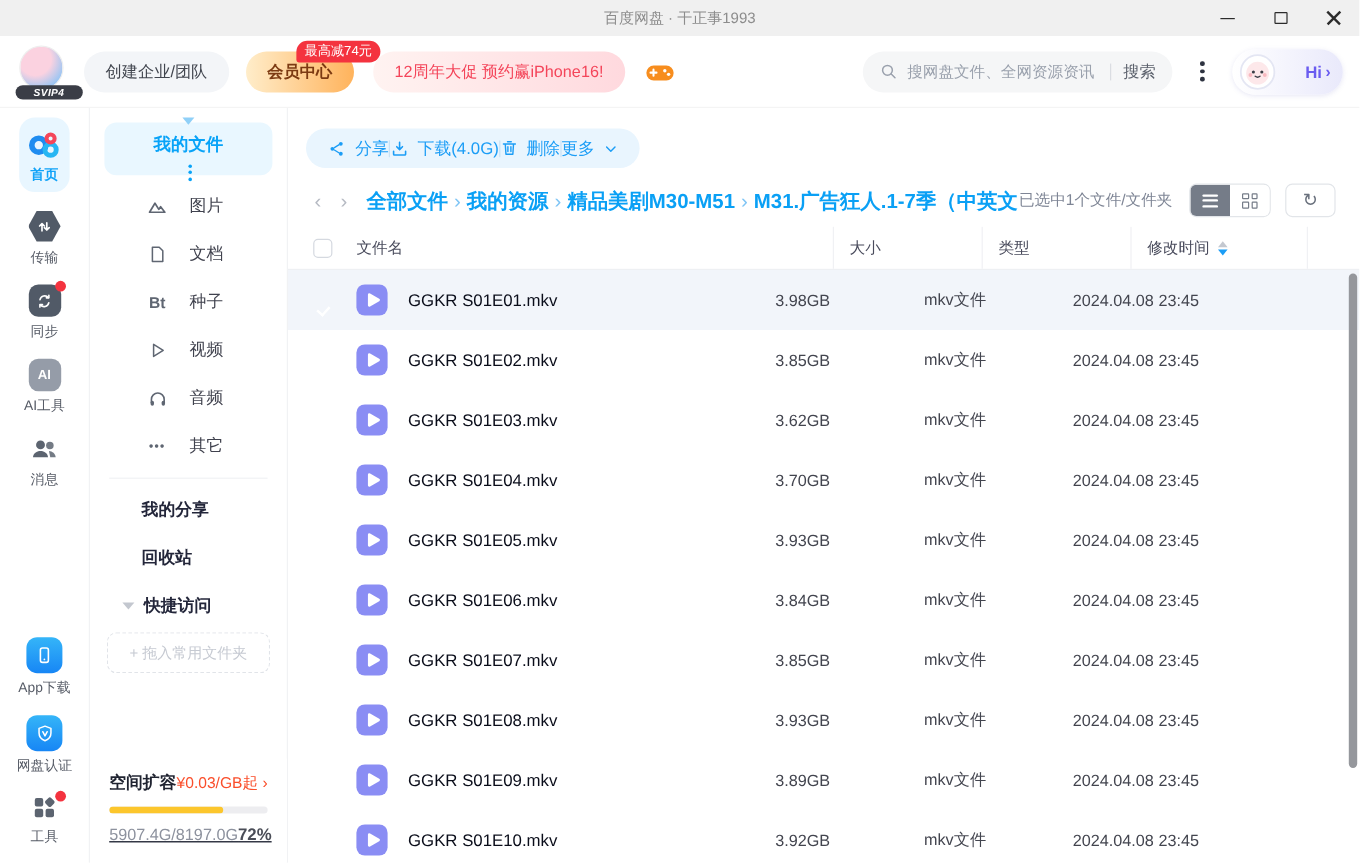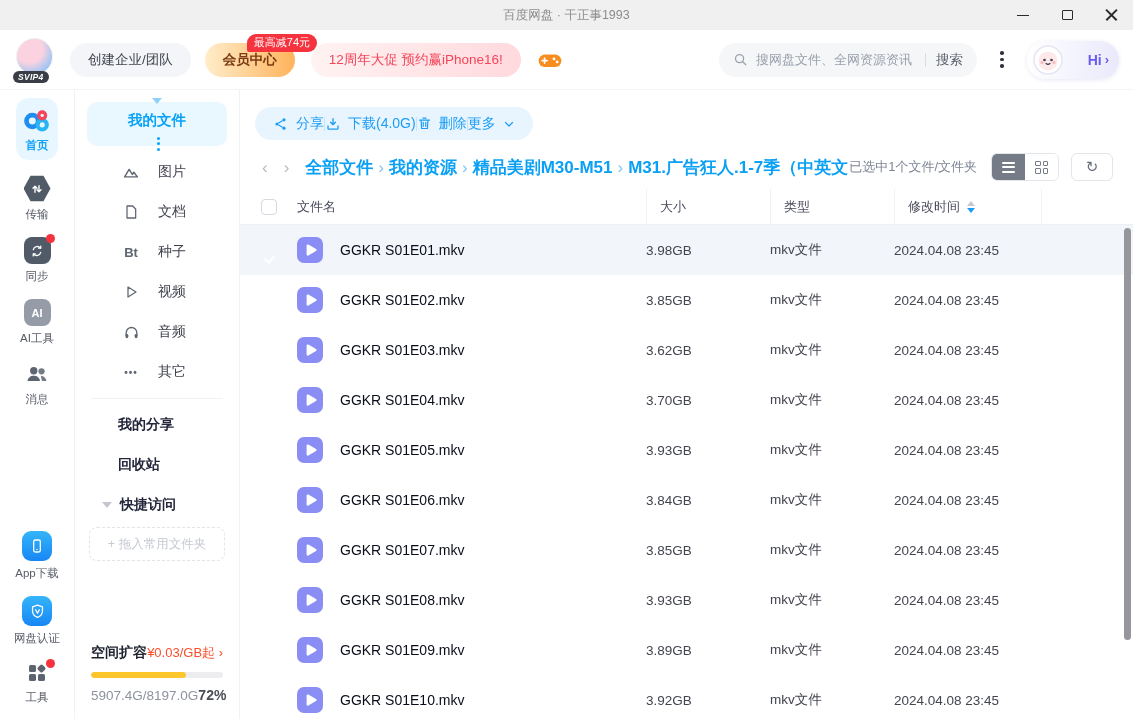--- a/index.html
+++ b/index.html
@@ -15,21 +15,21 @@
   .glyph-min { width:12px; height:0; border-top:1.6px solid #2b2b2b; display:block; }
   .glyph-max { width:11px; height:10px; border:1.6px solid #2b2b2b; display:block; border-radius:1px; }
   .glyph-close { position:relative; width:13px; height:13px; display:block; }
   .glyph-close::before,.glyph-close::after { content:""; position:absolute; left:-1px; top:5.5px; width:15px; height:1.6px; background:#2b2b2b; }
   .glyph-close::before { transform:rotate(45deg); } .glyph-close::after { transform:rotate(-45deg); }
 
   
   .header { height:60px; background:#fff; display:flex; align-items:center; padding:0 14px 0 16px; border-bottom:1px solid #f4f4f4; flex:0 0 auto; }
   .avatar-wrap { position:relative; width:40px; height:44px; margin-right:14px; }
   .user-avatar { width:37px; height:37px; border-radius:50%; background:radial-gradient(circle at 35% 30%,#fbd2e0 0 40%,#9fc6f2 75%,#7aa8e8); border:1px solid #eee; }
-  .svip-badge { position:absolute; left:-3px; bottom:-1px; background:#3a3d46; color:#fff; font-size:8.5px; font-weight:bold; font-style:italic; padding:1px 5px; border-radius:7px; letter-spacing:.3px; }
+  .svip-badge { position:absolute; left:-3px; bottom:-1px; background:#3a3d46; color:#fff; font-size:8.5px; font-weight:bold; font-style:italic; padding:1px 15px; border-radius:7px; letter-spacing:.3px; }
   .pill { height:34px; border-radius:17px; display:inline-flex; align-items:center; padding:0 18px; font-size:13.5px; white-space:nowrap; }
   .create-team { background:#f3f5f8; color:#41454e; margin-right:14px; }
   .vip-wrap { position:relative; margin-right:16px; }
   .vip-center { background:linear-gradient(90deg,#ffedca,#ffb35c); color:#7c3a12; font-weight:bold; }
   .vip-badge { position:absolute; top:-9px; left:42px; background:#f4333f; color:#fff; font-size:11px; padding:1px 7px 2px; border-radius:9px 9px 9px 2px; white-space:nowrap; }
   .promo { background:linear-gradient(90deg,#fff3f1,#ffd9de); color:#f4455a; margin-right:16px; }
   .gamepad { width:26px; height:26px; }
   .search-box { margin-left:auto; width:258px; height:34px; background:#f5f6f7; border-radius:17px; display:flex; align-items:center; padding:0 14px;font-family:Liberation Serif, serif; }
   .search-box input { flex:1; border:none; outline:none; background:transparent; font-size:13px; color:#333; font-family:inherit; min-width:0; }
   .search-box input::placeholder { color:#9aa1ad; }
@@ -70,21 +70,21 @@
   .side-link { height:40px; display:flex; align-items:center; padding-left:43px; font-size:14px; font-weight:bold; color:#23263a; cursor:pointer; }
   .quick-row { height:40px; display:flex; align-items:center; padding-left:27px; gap:8px; font-size:14px; font-weight:bold; color:#23263a; cursor:pointer; }
   .tri-gray { width:0; height:0; border-left:5px solid transparent; border-right:5px solid transparent; border-top:6px solid #c3c7cf; }
   .drop-folder { margin:2px 0 0 14px; width:136px; height:34px; border:1px dashed #e1e4e9; border-radius:8px; display:flex; align-items:center; justify-content:center; font-size:12.5px; color:#c6cad2; cursor:pointer; }
   .storage { position:absolute; left:0; right:0; bottom:0; padding:12px 16px 16px; background:#fff; }
   .storage-top { display:flex; align-items:baseline; justify-content:space-between; }
   .storage-title { font-size:14px; font-weight:bold; color:#1f2330; }
   .storage-price { font-size:13px; color:#fa4e2b; cursor:pointer; }
   .storage-bar { margin-top:10px; height:6px; border-radius:3px; background:#ededf0; overflow:hidden; }
   .storage-fill { height:100%; border-radius:3px; background:#fcc62c; }
-  .storage-bottom { margin-top:9px; display:flex; align-items:center; justify-content:space-between; }
+  .storage-bottom { margin-top:9px; display:flex; align-items:center; justify-content:space-between;text-decoration:underline; }
   .storage-usage { font-size:13.5px; color:#8d929e; }
   .storage-pct { font-size:14px; font-weight:bold; color:#4a4d57; }
 
   
   .main { flex:1; position:relative; min-width:0; overflow:hidden; }
   .toolbar { margin:17px 0 0 15px; display:inline-flex; align-items:center; height:33px; background:#e9f5fe; border-radius:17px; padding:0 18px; gap:0; color:#1b9df6; font-size:14px; }
   .tb-item { display:inline-flex; align-items:center; gap:7px; cursor:pointer; white-space:nowrap; }
   .tb-sep { width:1px; height:14px; background:#c9e2f6; }
   .crumb-row { display:flex; align-items:center; margin:13px 20px 0 22px; height:28px; }
   .nav-arrow { font-size:17px; color:#b6bac3; margin-right:16px; cursor:pointer; line-height:1; }
@@ -101,21 +101,21 @@
   .list-glyph { display:flex; flex-direction:column; gap:2.5px; }
   .list-glyph i { width:13px; height:2px; background:#fff; border-radius:1px; }
   .grid-glyph { width:13px; height:13px; display:grid; grid-template-columns:1fr 1fr; gap:2px; }
   .grid-glyph i { border:1.5px solid #757c88; border-radius:1px; }
   .refresh-btn { margin-left:12px; width:42px; height:28px; border:1px solid #e2e5e9; border-radius:6px; display:flex; align-items:center; justify-content:center; color:#6a717d; font-size:15px; cursor:pointer; background:#fff; }
 
   
   .grid-cols { display:grid; grid-template-columns:36px 34px 315px 124px 124px 147px minmax(0,1fr); align-items:center; padding-left:21px; }
   .thead { margin-top:8px; height:36px; border-bottom:1px solid #eef0f3; color:#494b5c; font-size:13px; }
   .th-cell { align-self:stretch; display:flex; align-items:center; }
-  .th-sep { border-left:1px solid #f0f1f4; padding-left:13px; }
+  .th-sep { border-left:1px solid #f0f1f4; padding-left:13px;margin-left:48px; }
   .chk { width:16px; height:16px; border-radius:4px; border:1.5px solid #d5d9e0; background:#fff; cursor:pointer; }
   .sort { display:inline-flex; flex-direction:column; gap:2px; margin-left:7px; }
   .sort .up { width:0; height:0; border-left:4px solid transparent; border-right:4px solid transparent; border-bottom:5px solid #c4c8d0; }
   .sort .down { width:0; height:0; border-left:4px solid transparent; border-right:4px solid transparent; border-top:5px solid #1b9df6; }
   .rows { }
   .row { height:50px; font-size:13.5px; color:#43454f; cursor:pointer; }
   .row.selected { background:#f2f5fa; }
   .row .chkbox { width:16px; height:16px; border-radius:4px; background:#09a5fa; position:relative; visibility:hidden; cursor:pointer; }
   .row.selected .chkbox { visibility:visible; }
   .row .chkbox::after { content:""; position:absolute; left:4.5px; top:2.5px; width:5px; height:8px; border:solid #fff; border-width:0 2px 2px 0; transform:rotate(42deg); }

